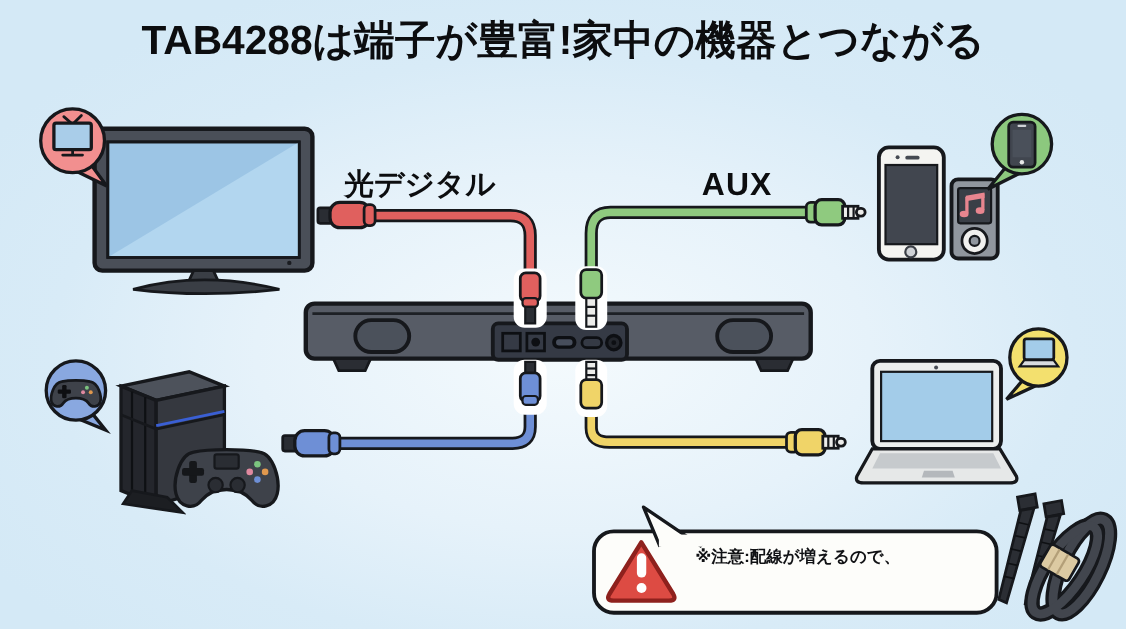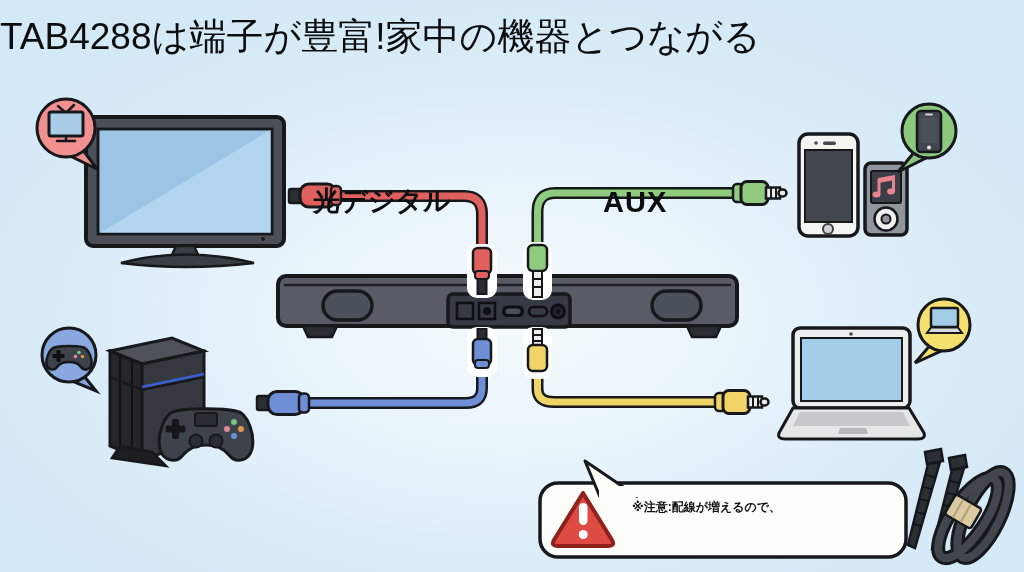--- a/index.html
+++ b/index.html
@@ -2,29 +2,29 @@
 <html><head>
 <meta charset="utf-8">
 <style>
   html,body{margin:0;padding:0;background:#c9dfee;}
   .canvas{
     position:relative;width:1024px;height:572px;overflow:hidden;
     background:radial-gradient(ellipse 620px 360px at 50% 56%, #f4fafd 0%, #e6f2fa 45%, #d8ebf7 75%, #d4e9f6 100%);
     font-family:"Liberation Sans","DejaVu Sans",sans-serif;
   }
   .title{
-    position:absolute;top:12px;left:0;width:100%;text-align:left;
-    font-size:37px;font-weight:400;color:#0c0d0f;letter-spacing:0px;white-space:nowrap;
+    position:absolute;top:12px;left:0;width:100%;text-align:center;
+    font-size:37px;font-weight:700;color:#0c0d0f;letter-spacing:0px;white-space:nowrap;
   }
-  .cable-label{position:absolute;font-weight:900;color:#0c0d0f;white-space:nowrap;margin-top:34px;}
+  .cable-label{position:absolute;font-weight:900;color:#0c0d0f;white-space:nowrap;}
   .label-optical{left:313px;top:149px;font-size:27px;}
-  .label-aux{left:603px;top:152px;font-size:29px;letter-spacing:1px;}
+  .label-aux{left:638px;top:152px;font-size:29px;letter-spacing:1px;}
   .warning-text{
     position:absolute;left:632px;top:493px;width:290px;
-    font-size:12px;line-height:28px;font-weight:800;color:#101114;white-space:nowrap;
+    font-size:15px;line-height:28px;font-weight:800;color:#101114;white-space:nowrap;
   }
   svg{position:absolute;left:0;top:0;}
 </style>
 </head>
 <body>
 
 <div class="canvas">
 
   <div class="title">TAB4288は端子が豊富!家中の機器とつながる</div>
 

